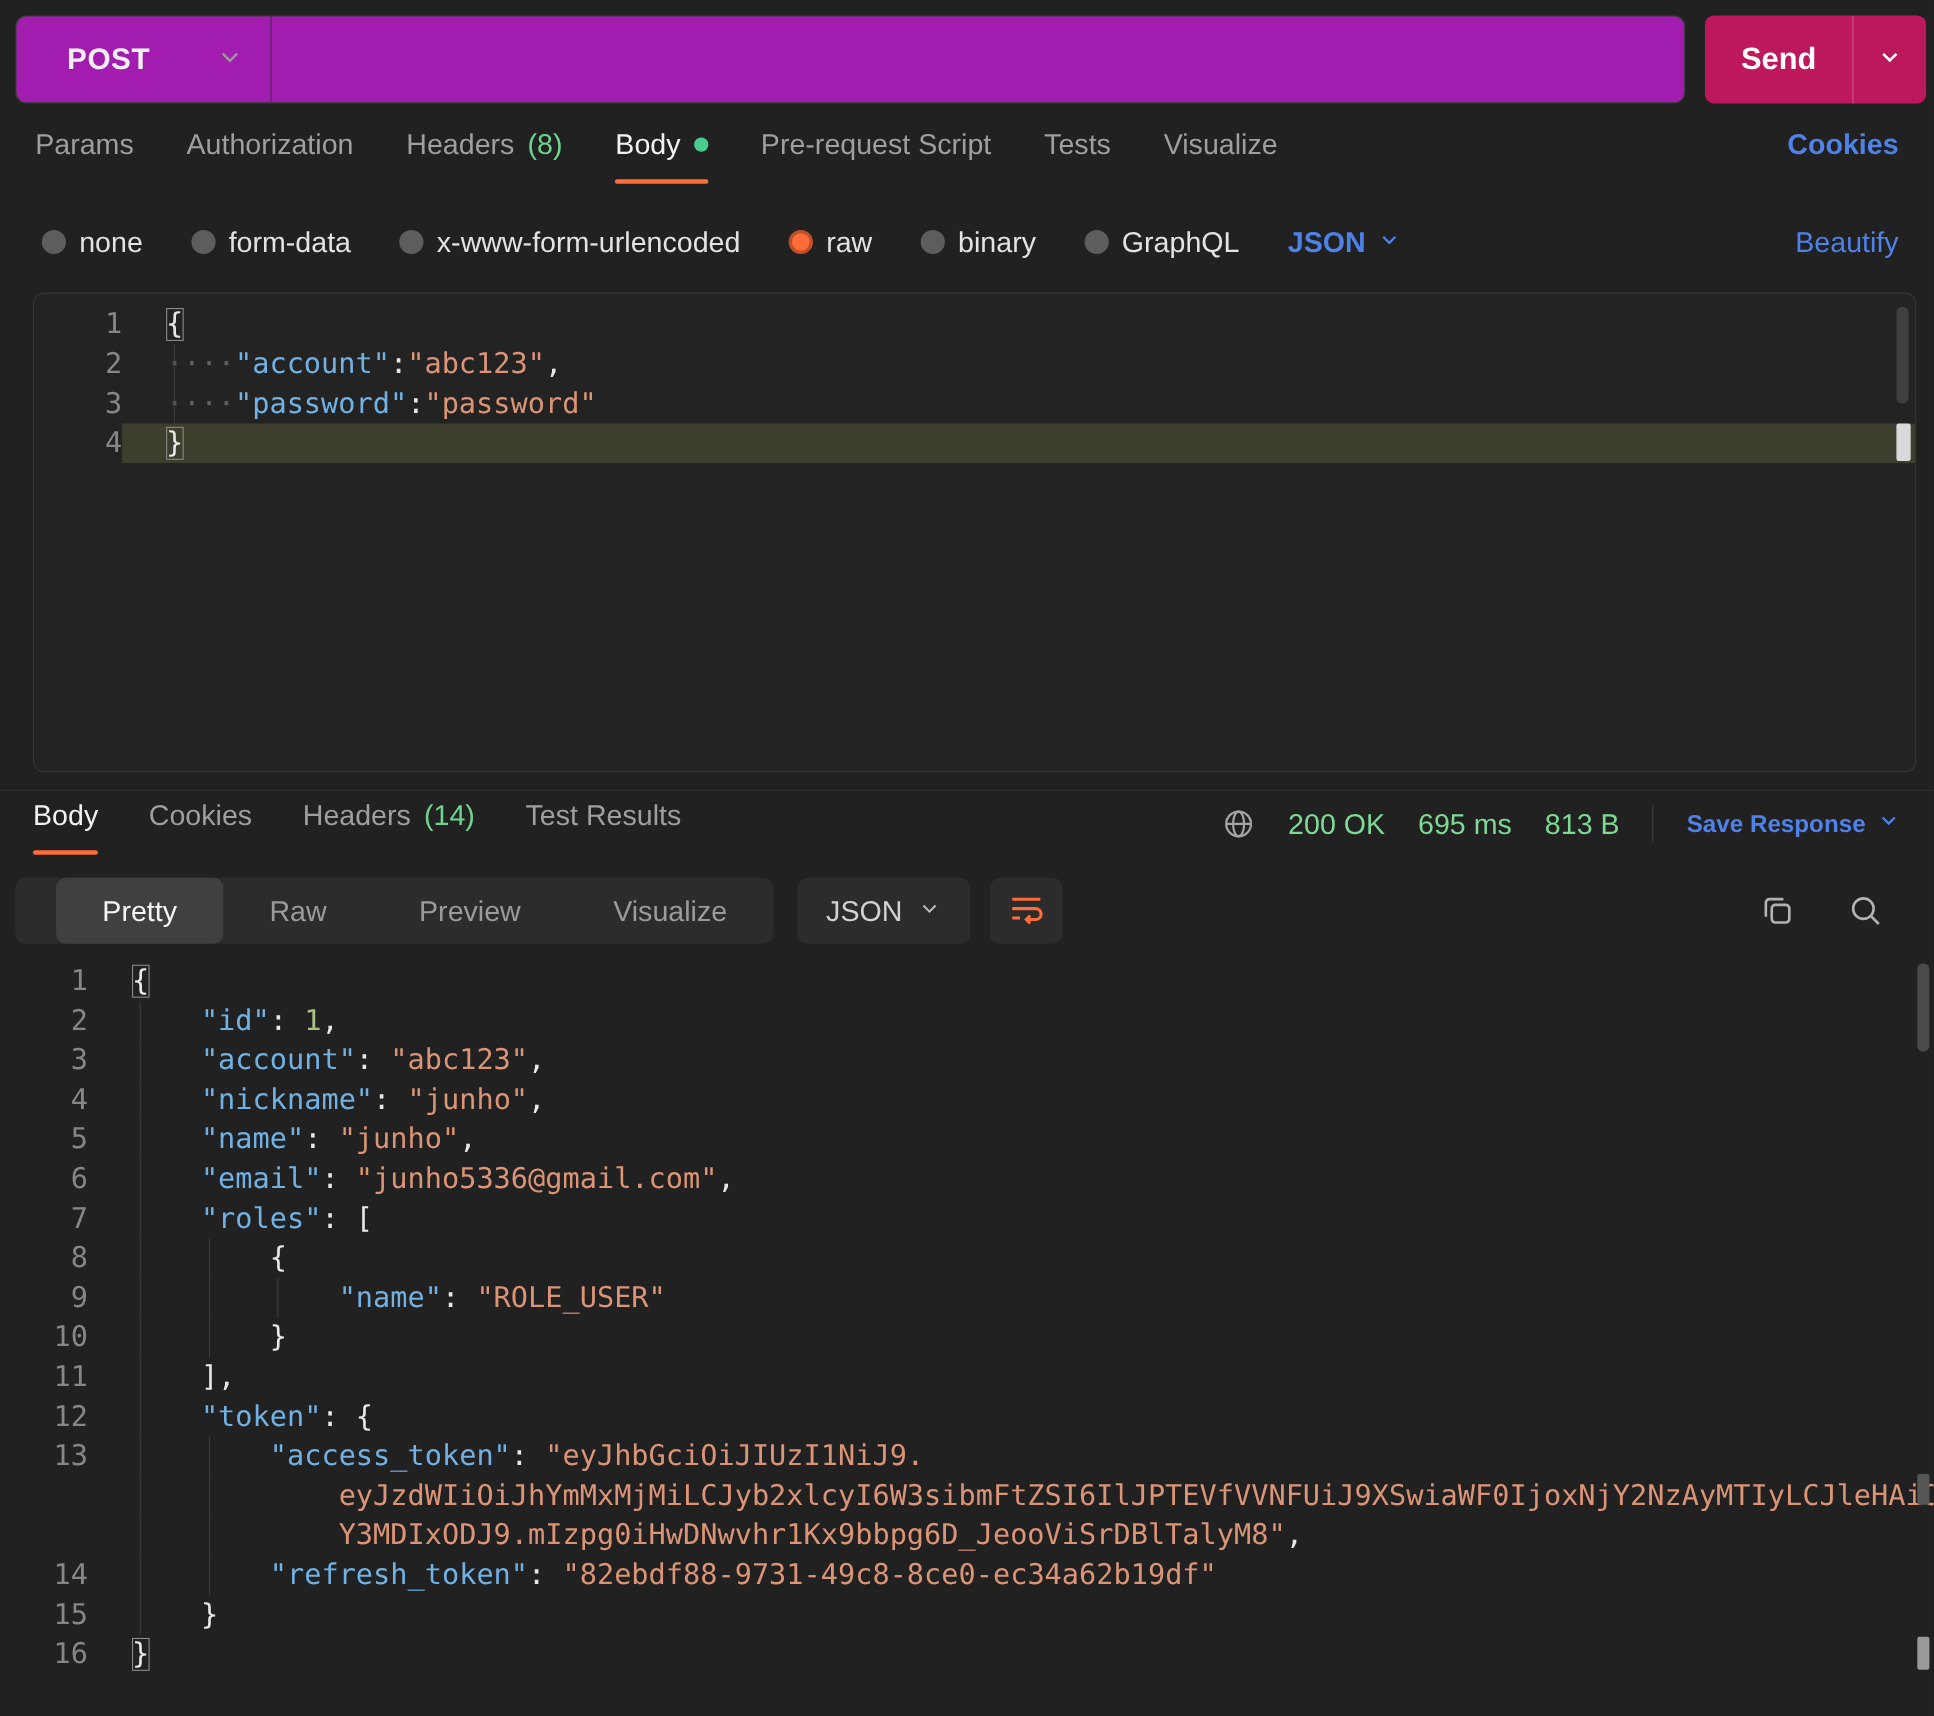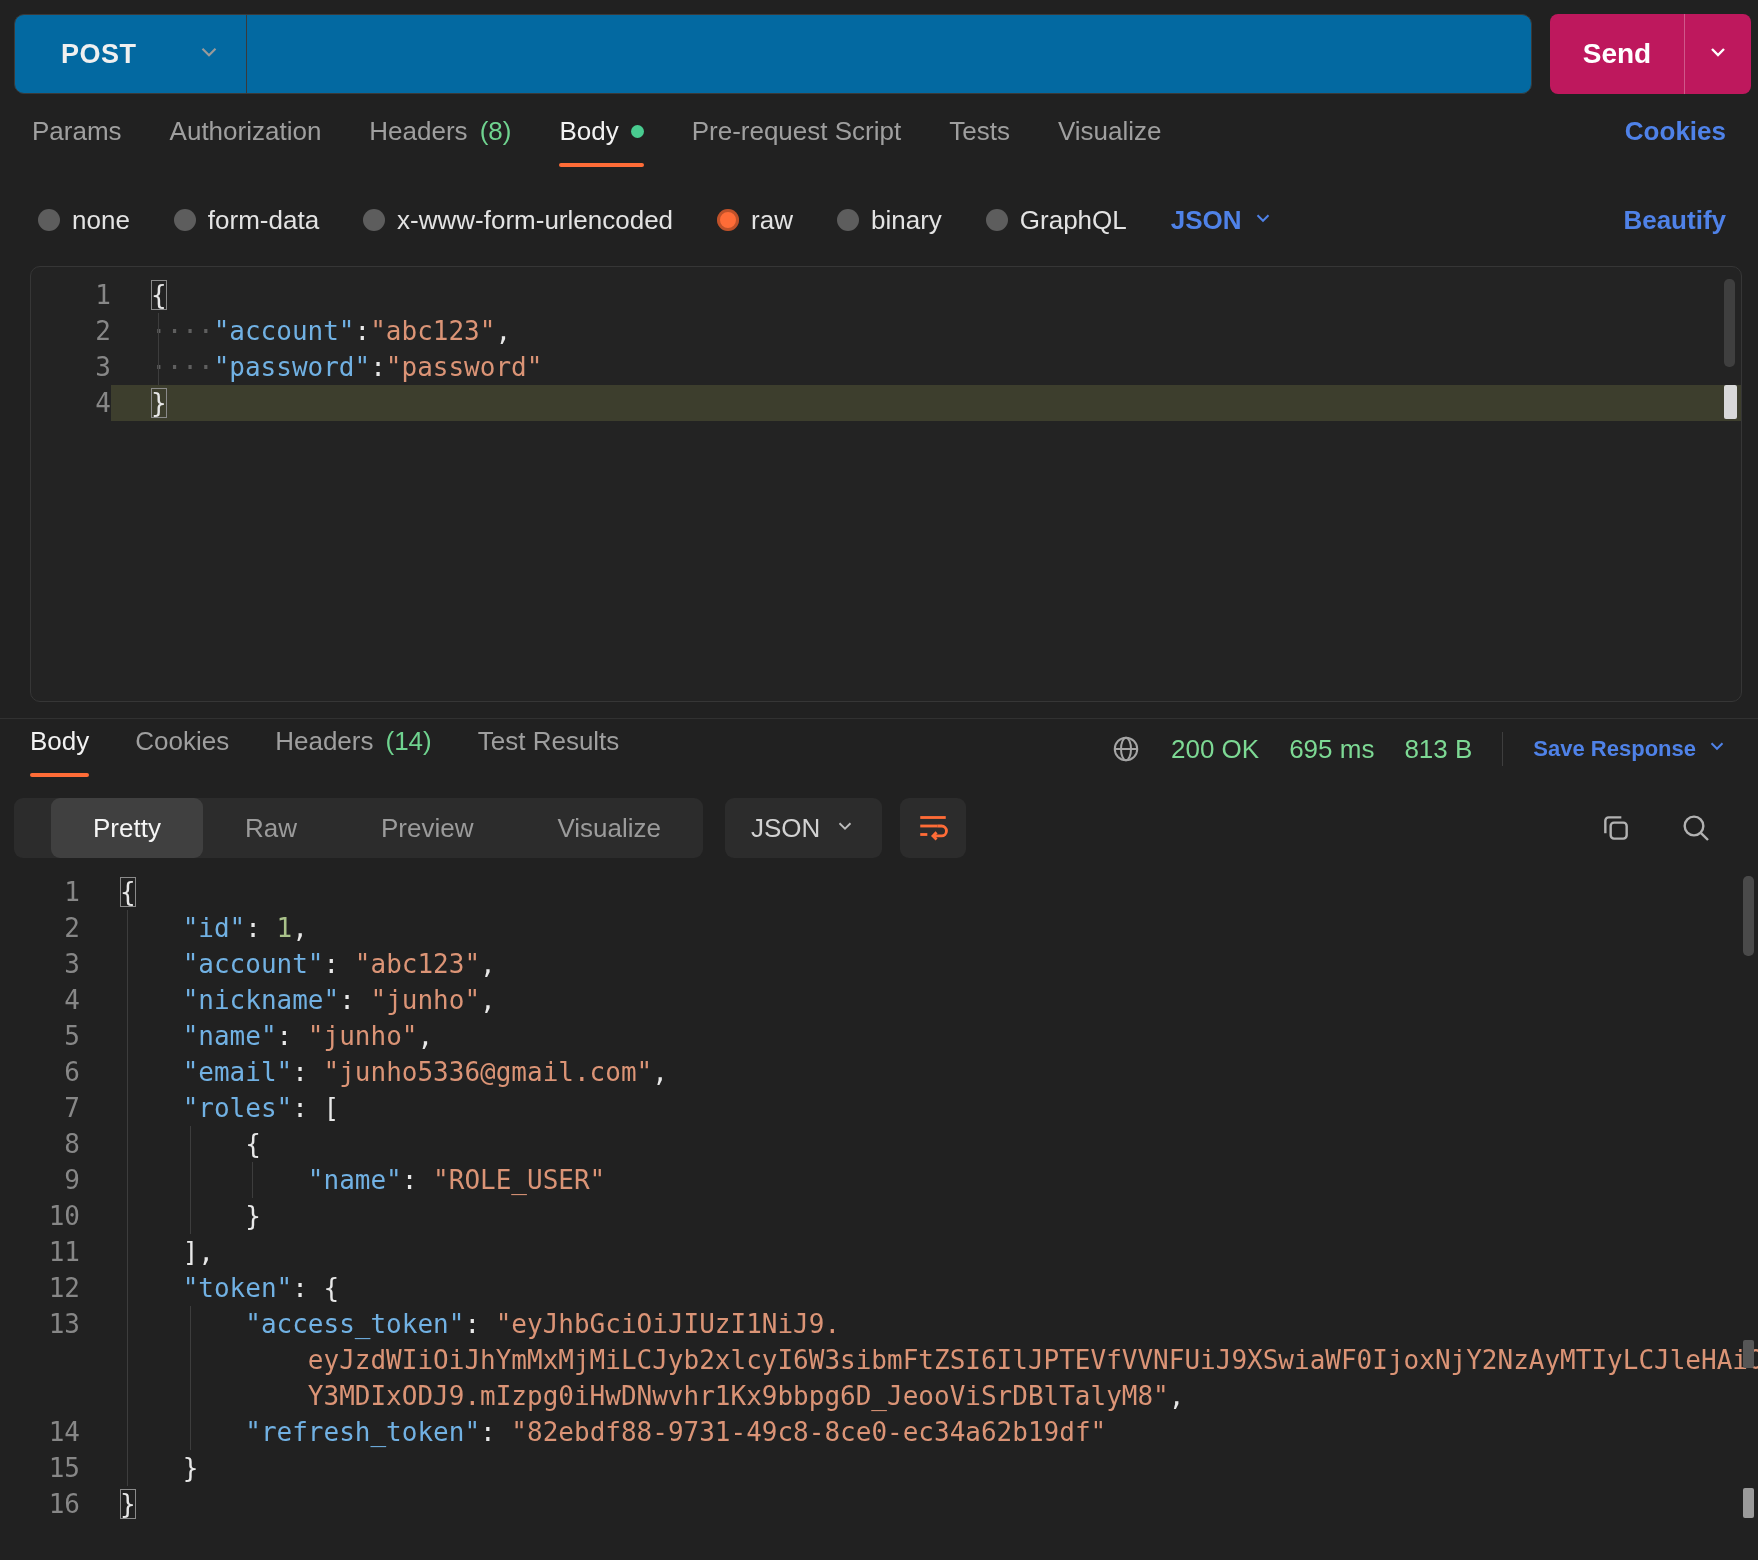--- a/index.html
+++ b/index.html
@@ -1,20 +1,20 @@
 <!DOCTYPE html>
 <html><head>
 <meta charset="utf-8">
 <style>
   html,body{margin:0;padding:0;background:#1c1c1c;}
   .app{position:relative;width:1758px;height:1560px;background:#212121;overflow:hidden;
        font-family:"Liberation Sans",sans-serif;color:#e6e6e6;}
 
   
-  .url-pill{position:absolute;top:14px;left:14px;width:1518px;height:80px;background:#0369a1;
+  .url-pill{position:absolute;top:14px;left:14px;width:1518px;height:80px;background:#a21caf;
             border:1px solid #3a3a3a;border-radius:10px;display:flex;align-items:stretch;box-sizing:border-box;}
   .method-box{width:232px;border-right:1px solid #3a3a3a;display:flex;align-items:center;
               padding:0 24px 0 46px;box-sizing:border-box;justify-content:space-between;cursor:pointer;}
   .method-label{font-size:27px;font-weight:600;color:#f0f0f0;letter-spacing:.5px;}
   .url-text{flex:1;display:flex;align-items:center;padding-left:30px;font-size:26px;color:#d8d8d8;}
   .send-btn{position:absolute;top:14px;left:1550px;width:201px;height:80px;background:#be185d;
             border-radius:8px;display:flex;align-items:stretch;overflow:hidden;}
   .send-main{flex:1;display:flex;align-items:center;justify-content:center;font-size:28px;font-weight:700;color:#fff;cursor:pointer;}
   .send-caret{width:66px;border-left:1px solid rgba(255,255,255,.28);display:flex;align-items:center;justify-content:center;cursor:pointer;}
 
@@ -26,21 +26,21 @@
   .rtab.active .under{position:absolute;left:0;right:0;bottom:0;height:4px;background:#ff6c37;border-radius:2px;}
   .dot-green{width:13px;height:13px;border-radius:50%;background:#49cc90;display:inline-block;}
   .cookies-link{position:absolute;right:0;top:0;font-size:26px;font-weight:700;color:#4f82e8;cursor:pointer;}
 
   
   .radio-row{position:absolute;top:198px;left:38px;right:32px;height:44px;display:flex;gap:44px;align-items:center;}
   .radio{display:flex;align-items:center;gap:12px;font-size:26px;color:#e3e3e3;cursor:pointer;white-space:nowrap;}
   .rdot{width:22px;height:22px;border-radius:50%;background:#5d5d5d;}
   .radio.sel .rdot{background:#ff6c37;box-shadow:inset 0 0 0 3px rgba(0,0,0,.25);}
   .json-select{display:flex;align-items:center;gap:10px;font-size:26px;font-weight:700;color:#4f82e8;cursor:pointer;}
-  .beautify-link{position:absolute;right:0;font-size:26px;font-weight:700;color:#4f82e8;cursor:pointer;}
+  .beautify-link{position:absolute;right:0;font-size:26px;font-weight:400;color:#4f82e8;cursor:pointer;}
 
   
   .editor-panel{position:absolute;top:266px;left:30px;width:1712px;height:436px;background:#232323;
                 border:1px solid #363636;border-radius:10px;box-sizing:border-box;padding-top:10px;overflow:hidden;}
   .code{font-family:"DejaVu Sans Mono",monospace;font-size:26px;line-height:36px;}
   .cl{display:flex;height:36px;}
   .ln{flex:none;width:80px;text-align:right;color:#878787;user-select:none;}
   .cc{flex:1;position:relative;padding-left:40px;white-space:pre;}
   .cl.hl .cc{background:#3d3e2d;}
   .guide{position:absolute;top:0;bottom:0;width:1px;background:#3d3d3d;}

